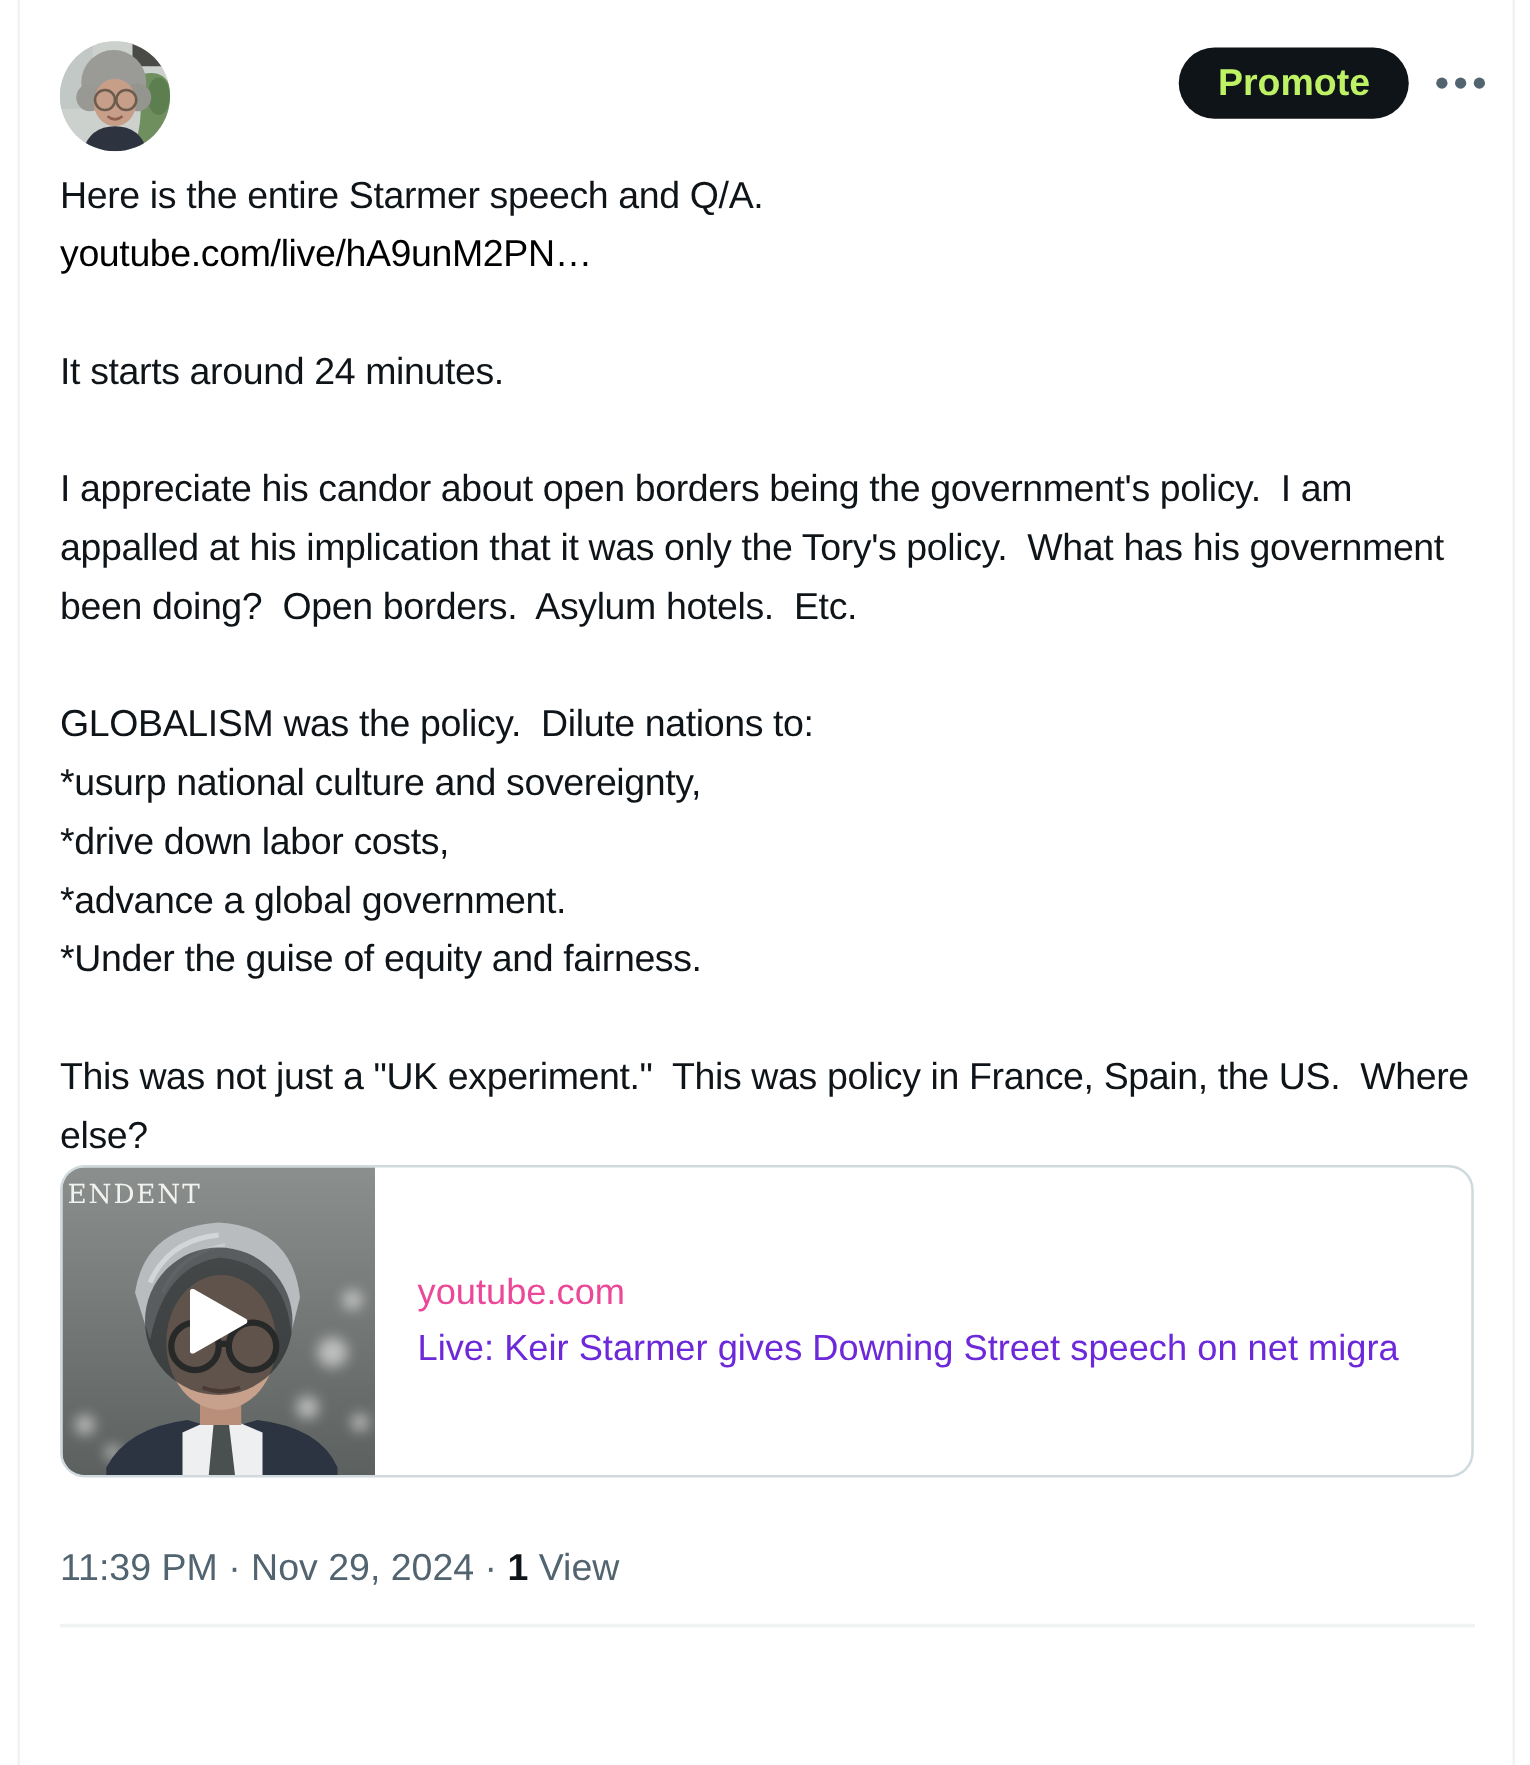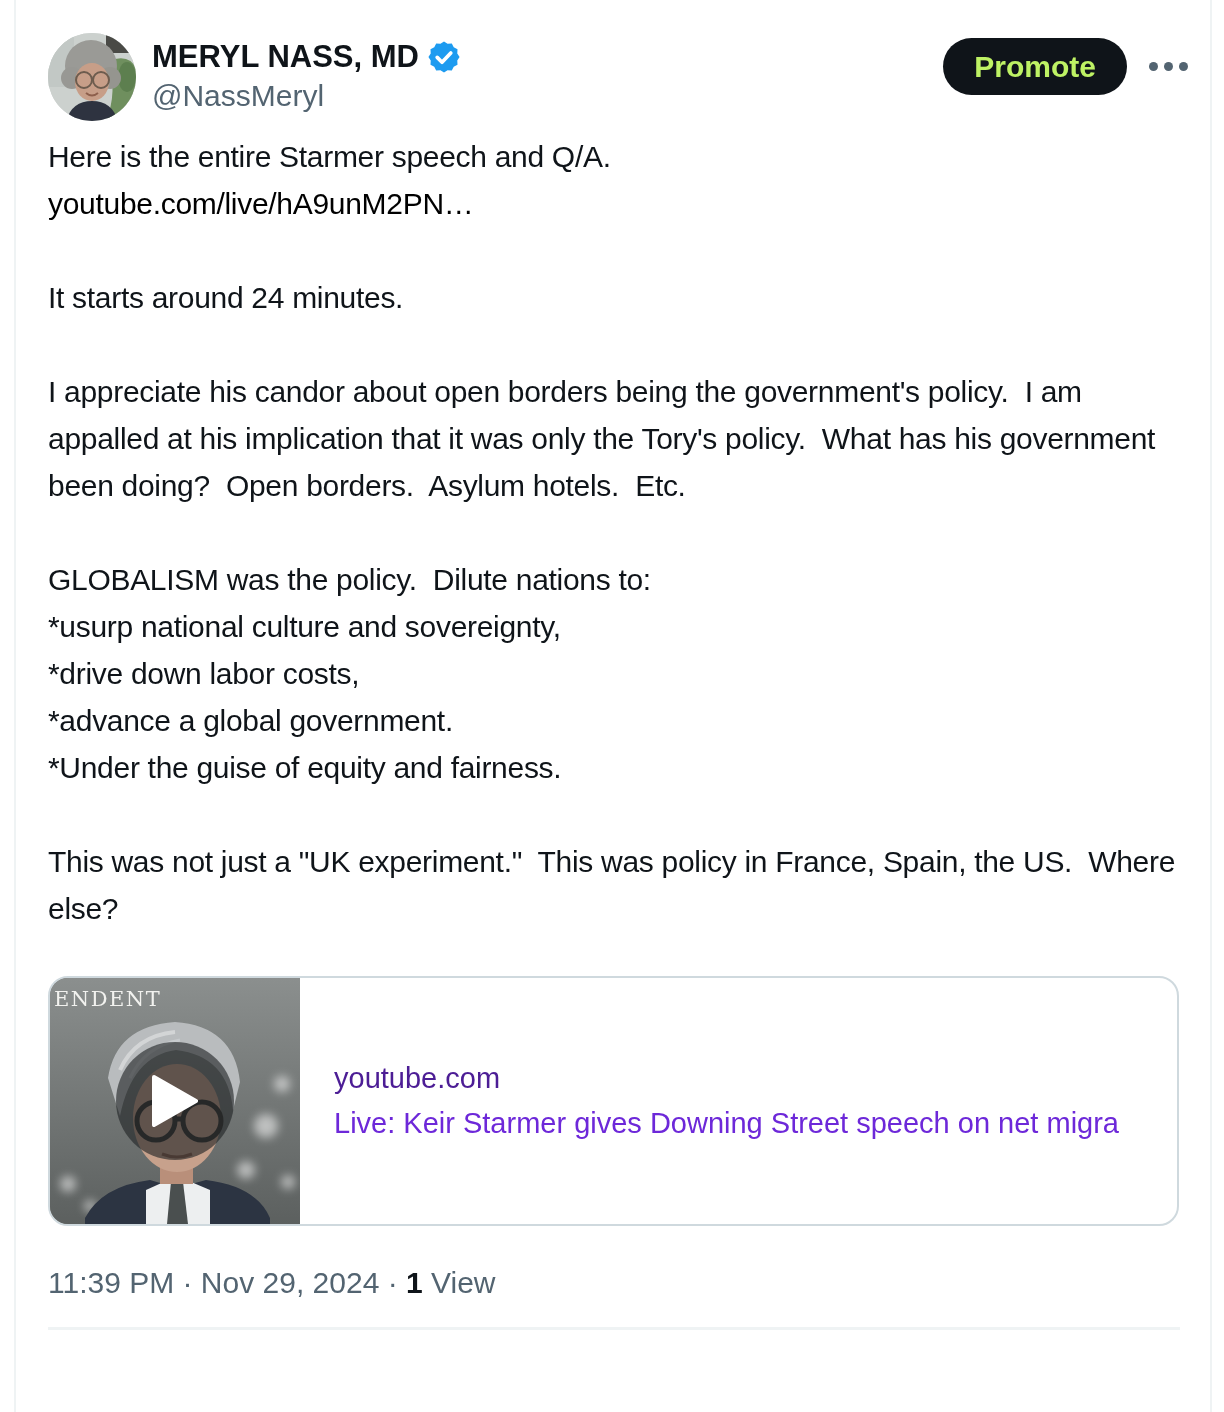--- a/index.html
+++ b/index.html
@@ -40,41 +40,41 @@
   .more-btn i { width:9px; height:9px; border-radius:50%; background:#536471; display:block; }
   
   .tweet-text {
     margin-top:12px; width:1146px;
     font-size:30px; line-height:47px; letter-spacing:-0.3px;
     white-space:pre-wrap; word-wrap:break-word; color:#0f1419;
   }
   .tweet-link { color:#000000; text-decoration:none; cursor:pointer; }
   
   .link-card {
-    margin-top:44px; width:1131px; height:250px;
+    width:1131px; height:250px;
     border:2px solid #cfd9de; border-radius:20px;
     display:flex; overflow:hidden; cursor:pointer; background:#ffffff;
   }
   .card-thumb { position:relative; width:250px; height:246px; flex:none; background:#6f7372; }
   .card-thumb > svg { display:block; width:250px; height:246px; }
   .play-overlay {
     position:absolute; left:50%; top:50%; transform:translate(-50%,-50%);
     width:118px; height:118px; border-radius:50%;
     background:rgba(32,35,37,0.62);
     display:flex; align-items:center; justify-content:center;
   }
   .card-body {
     flex:1; min-width:0; display:flex; flex-direction:column; justify-content:center;
     padding-left:34px; font-size:29px; line-height:45px;
   }
-  .card-domain { color:#4c1d95; }
+  .card-domain { color:#ec4899; }
   .card-title  { color:#6d28d9; white-space:nowrap; overflow:hidden; }
   .card-desc   { color:#536471; max-height:90px; overflow:hidden; }
   
-  .tweet-footer { margin-top:38px; font-size:30px; line-height:38px; color:#536471; }
+  .tweet-footer { margin-top:54px; font-size:30px; line-height:38px; color:#536471; }
   .views-count { color:#0f1419; font-weight:700; }
   .bottom-divider { margin-top:25px; width:1132px; height:3px; background:#eff3f4; }
 </style>
 </head>
 <body>
 
 <div class="column">
 
   <div class="tweet-header">
     <div class="avatar">
@@ -91,32 +91,20 @@
         <g stroke="#6d5c4e" stroke-width="2" fill="none">
           <circle cx="36" cy="47" r="8"></circle>
           <circle cx="53" cy="47" r="8"></circle>
           <line x1="43" y1="46" x2="46" y2="46"></line>
         </g>
         <path d="M38 60 Q44 65 50 60" stroke="#8d5f4c" stroke-width="2" fill="none"></path>
         <path d="M18 88 Q24 68 44 68 Q64 68 70 88 Z" fill="#2e3340"></path>
       </svg>
     </div>
 
-    <div class="user-info">
-      <div class="name-row">
-        <span class="display-name">MERYL NASS, MD</span>
-        <span class="badge">
-          <svg width="34" height="34" viewBox="0 0 24 24">
-            <polygon fill="#1d9bf0" points="23,12 21.37,14.51 21.53,17.5 18.86,18.86 17.5,21.53 14.51,21.37 12,23 9.49,21.37 6.47,21.53 5.14,18.86 2.47,17.5 2.63,14.51 1,12 2.63,9.49 2.47,6.5 5.14,5.14 6.5,2.47 9.49,2.63 12,1 14.51,2.63 17.5,2.47 18.86,5.14 21.53,6.5 21.37,9.49"></polygon>
-            <polyline points="7.2,12.3 10.6,15.7 16.8,9.2" fill="none" stroke="#ffffff" stroke-width="2.6" stroke-linecap="round" stroke-linejoin="round"></polyline>
-          </svg>
-        </span>
-      </div>
-      <div class="handle">@NassMeryl</div>
-    </div>
 
     <div class="header-right">
       <button class="promote-btn">Promote</button>
       <div class="more-btn">
         <i></i>
           <i></i>
           <i></i>
       </div>
     </div>
   </div>

